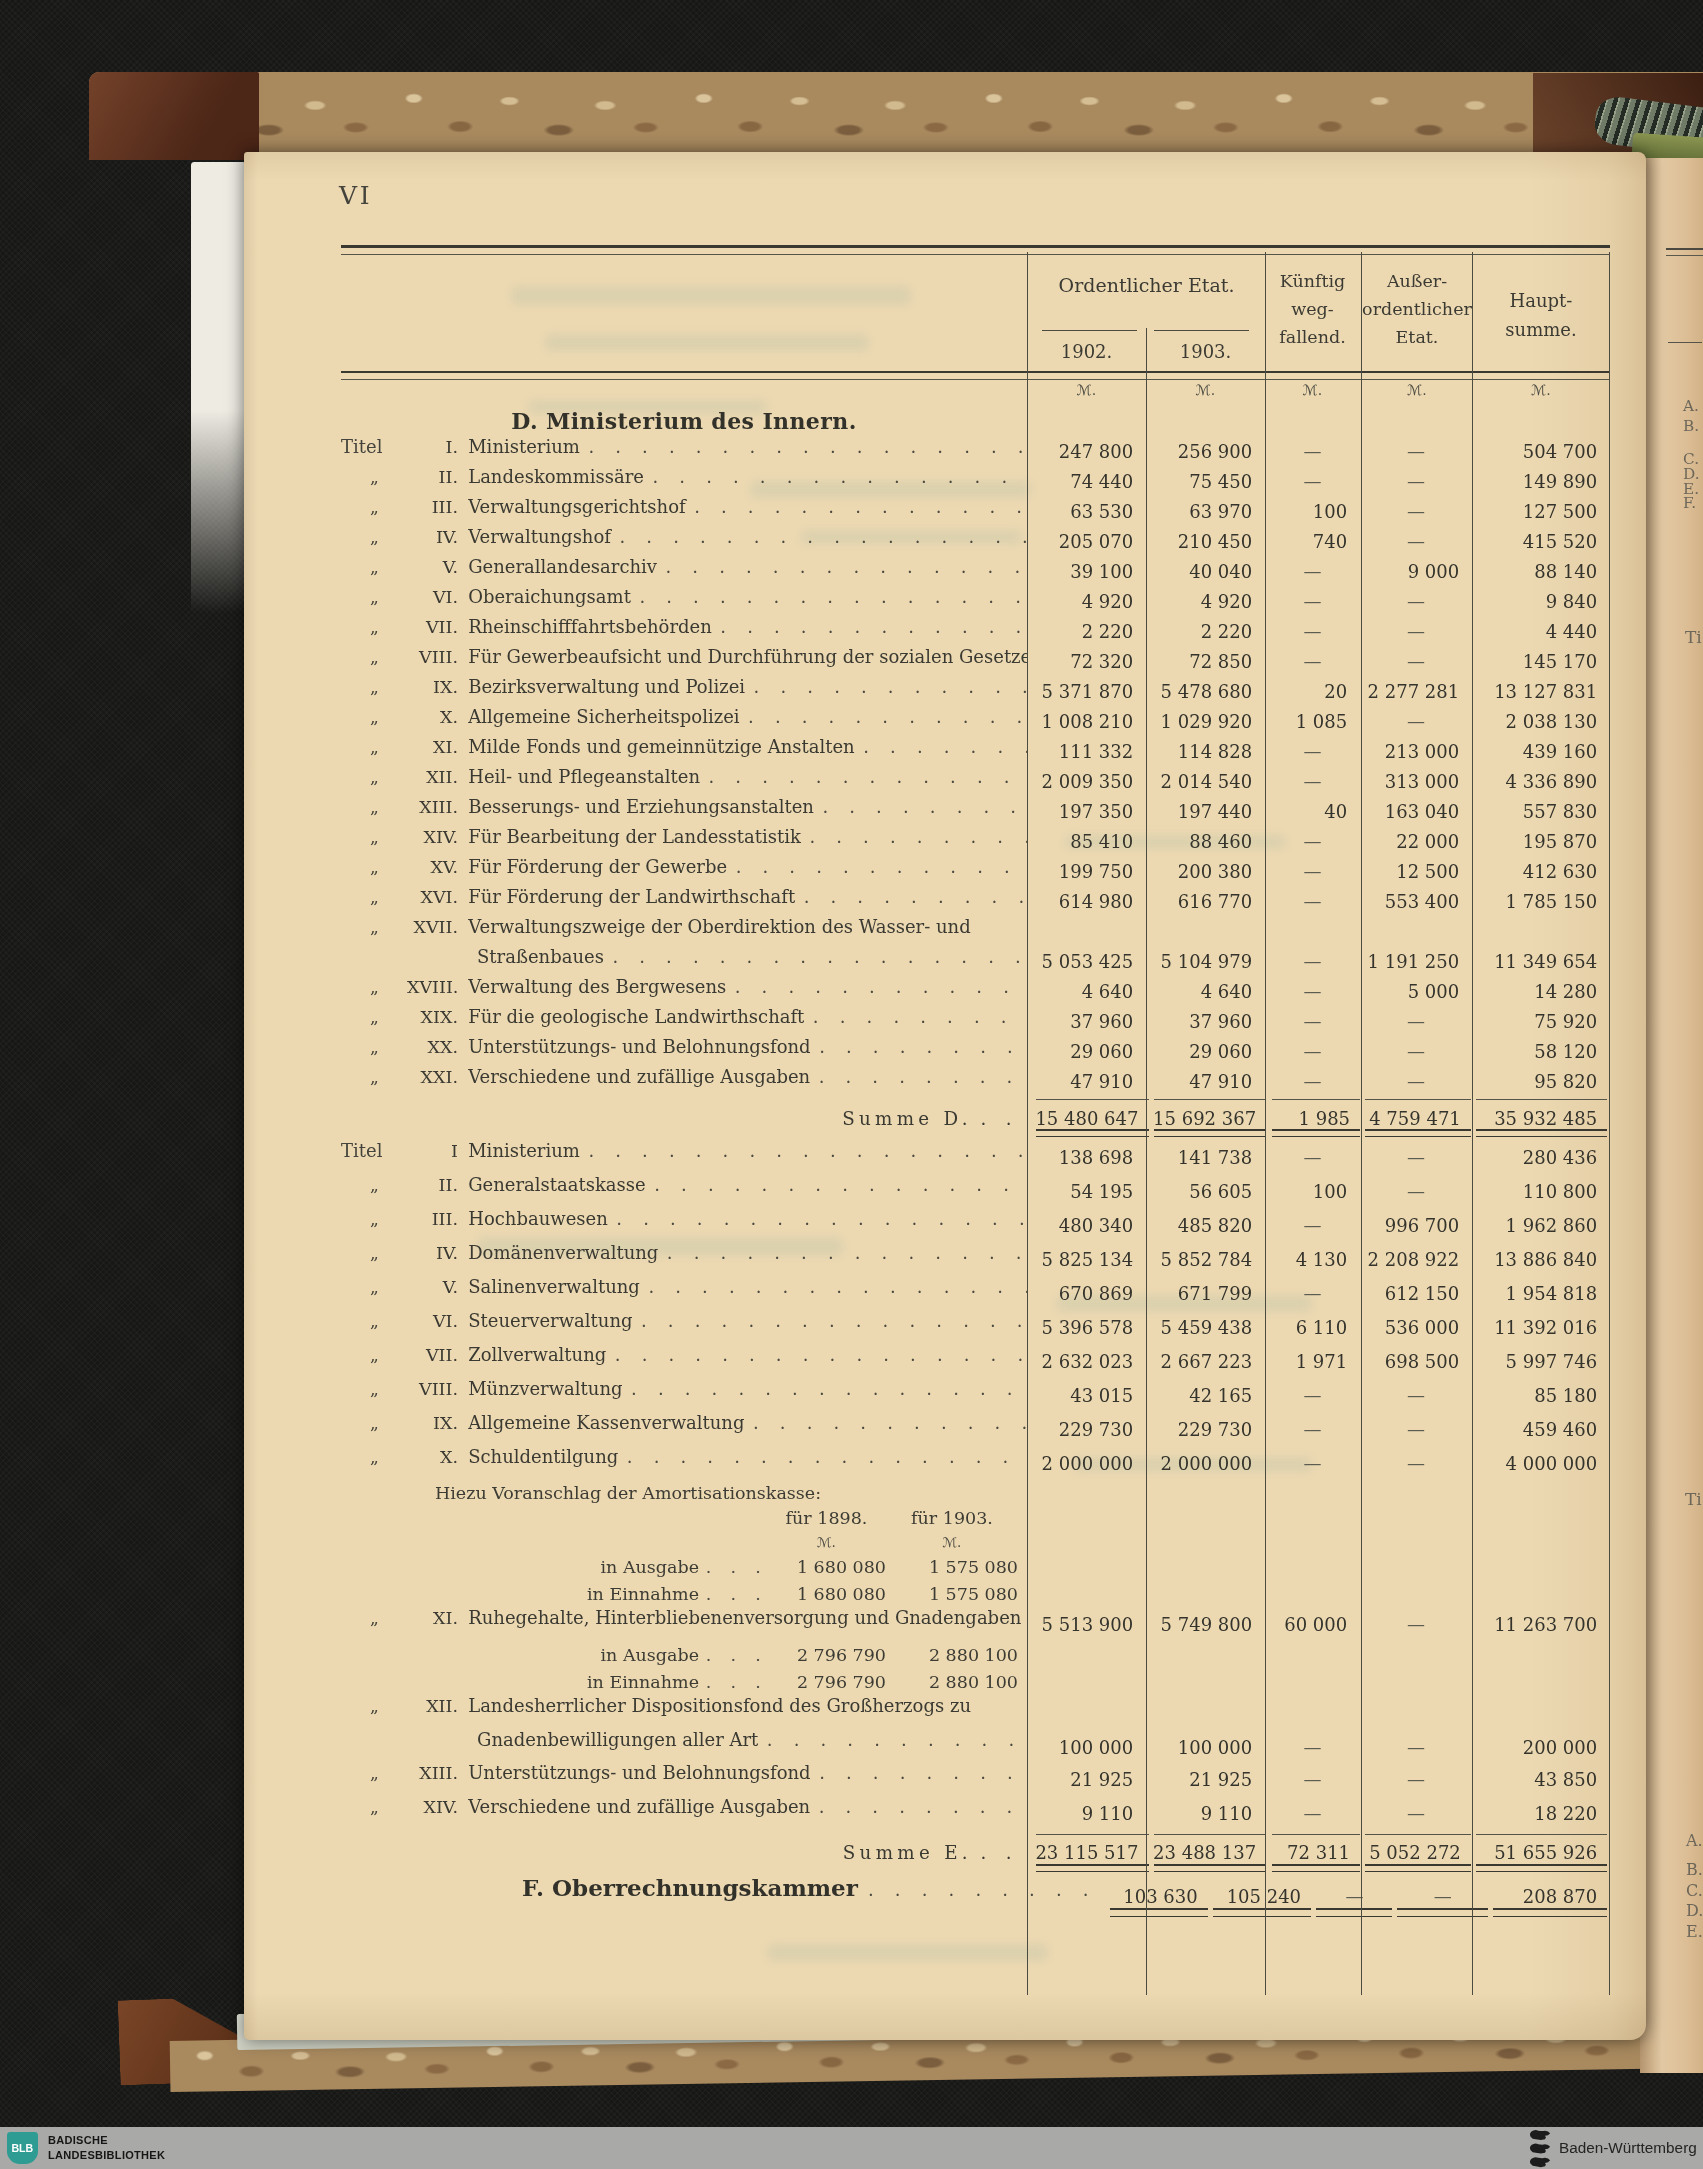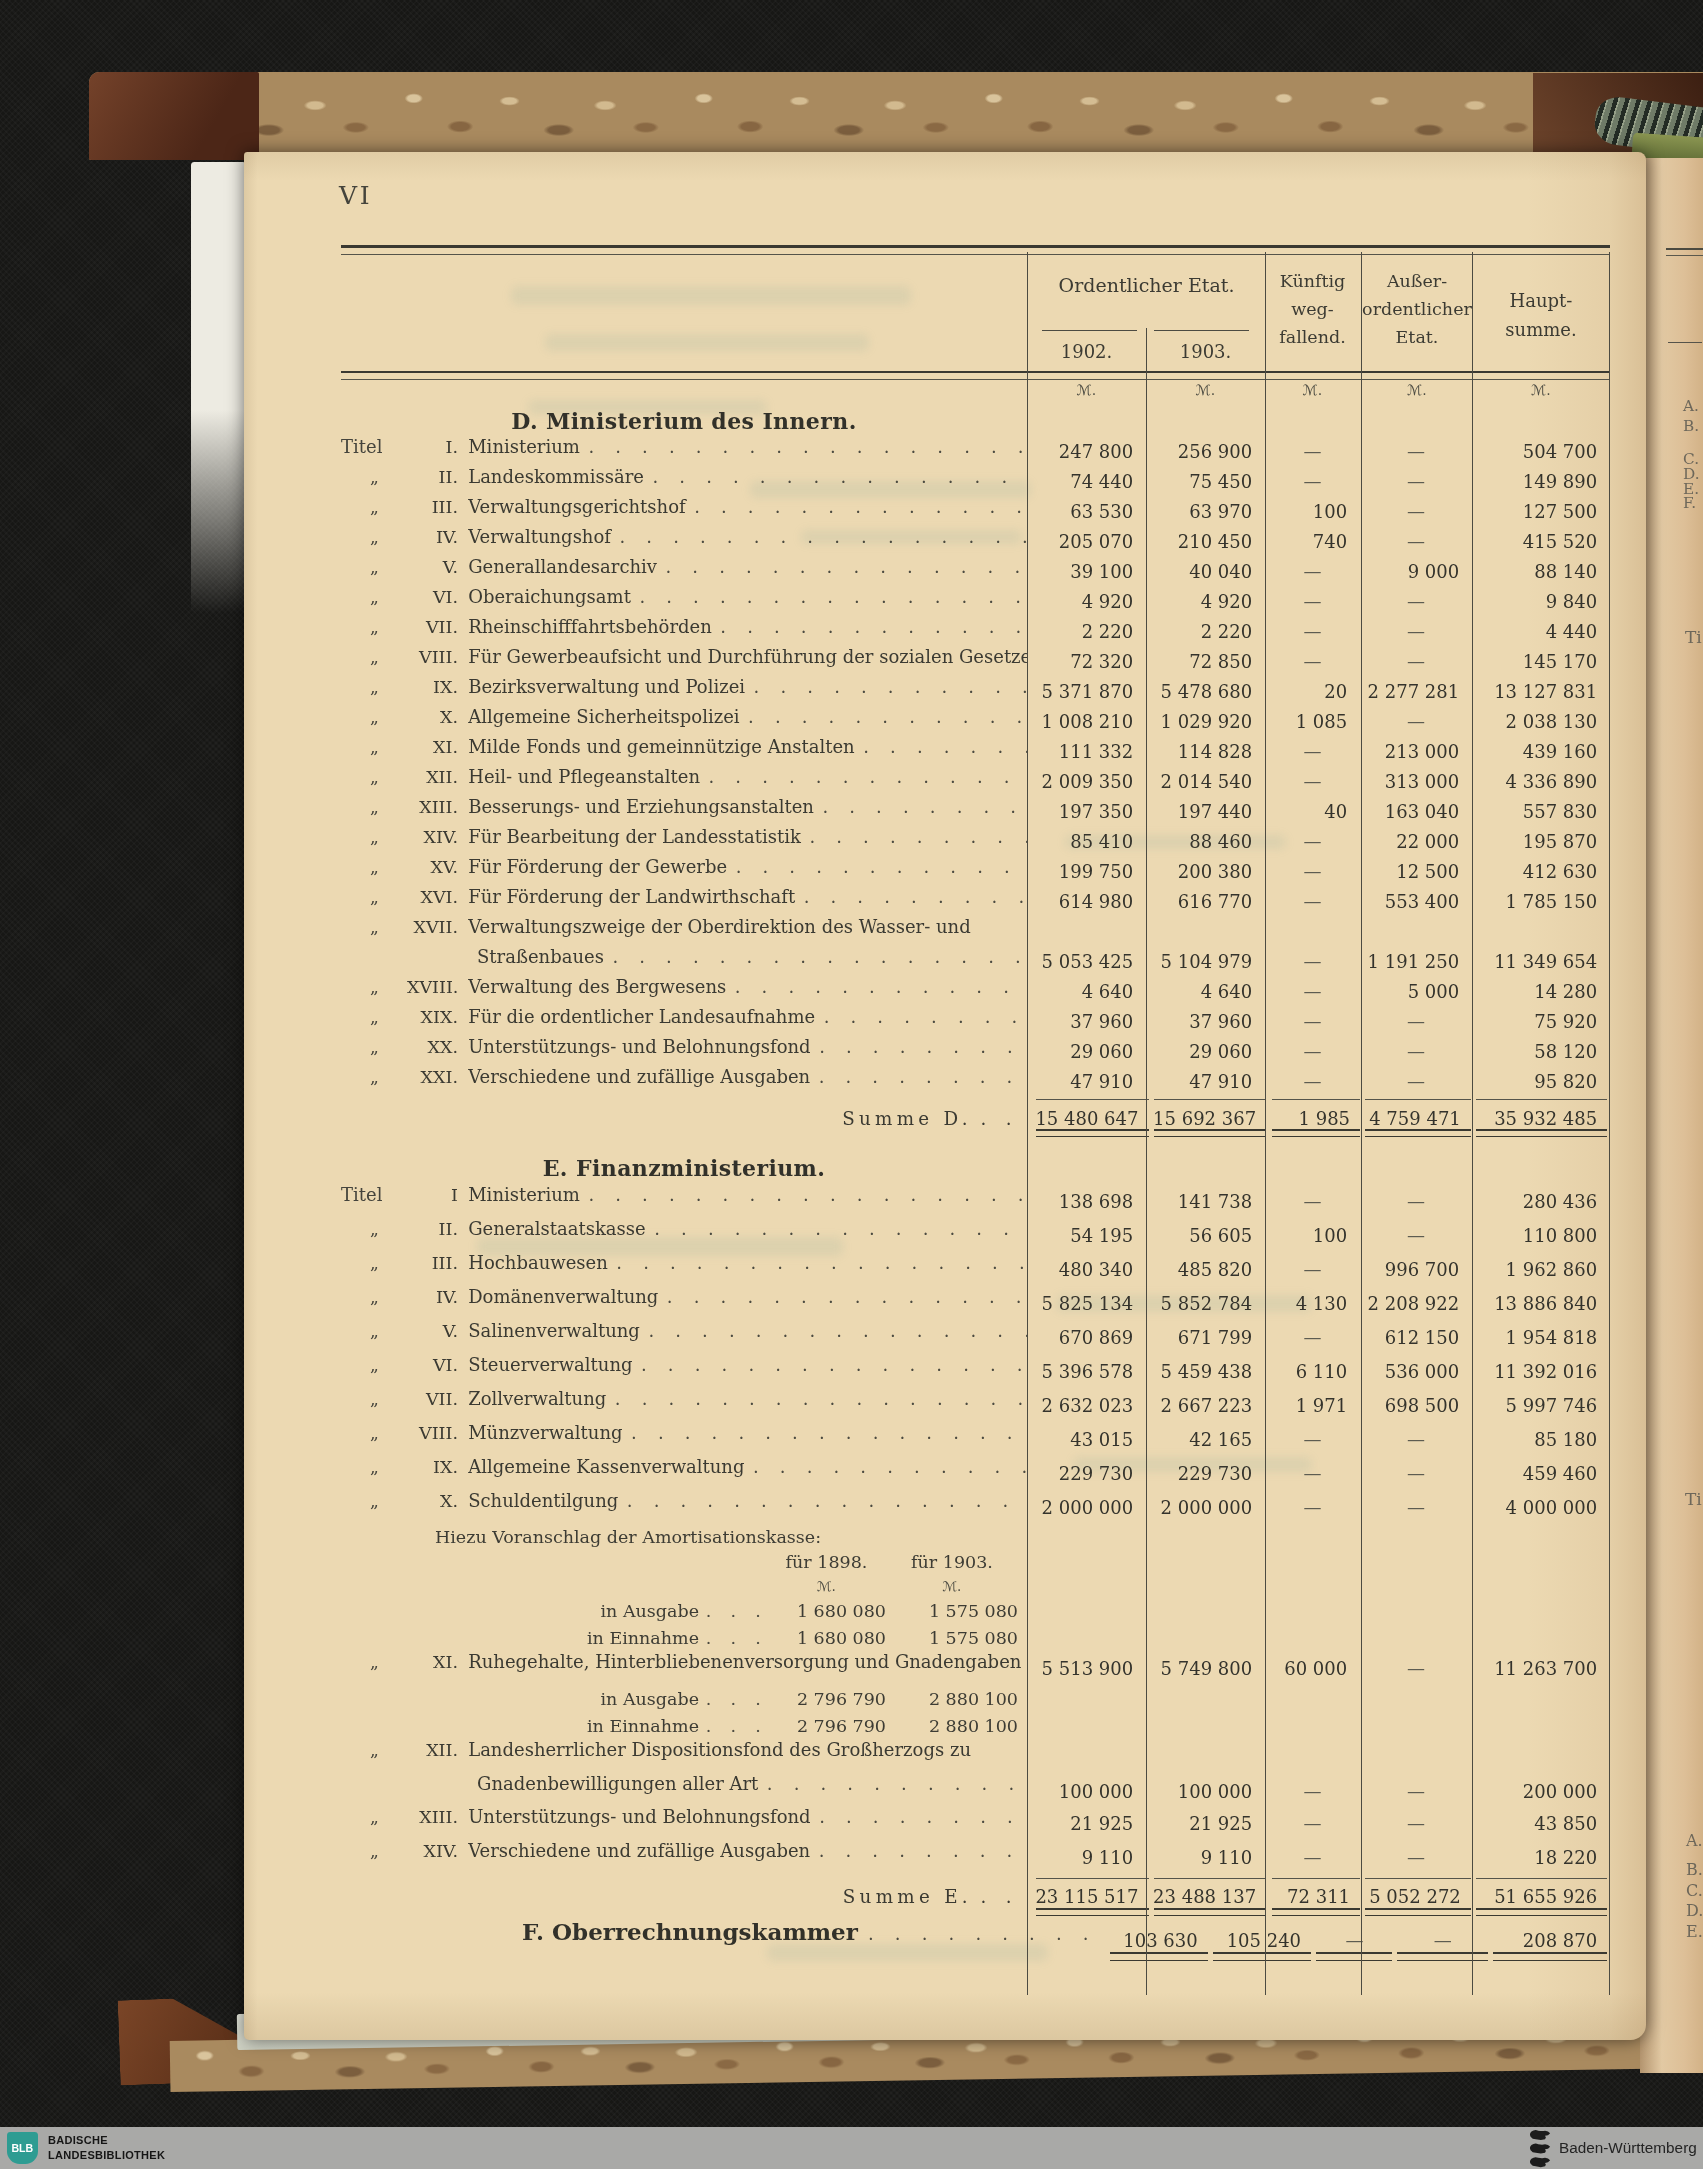--- a/index.html
+++ b/index.html
@@ -434,21 +434,21 @@
         <div class="val" style="width: 119px;">4 640</div>
         <div class="val" style="width: 119px;">4 640</div>
         <div class="val dash" style="width: 95px;">—</div>
         <div class="val" style="width: 112px;">5 000</div>
         <div class="val" style="width: 138px;">14 280</div>
       </div>
       <div class="trow" style="height: 30px;">
         <div class="lab">
           <div class="mark">„</div>
           <div class="num">XIX.</div>
-          <div class="lbl">Für die ordentlicher Landesaufnahme</div>
+          <div class="lbl">Für die geologische Landwirthschaft</div>
           <div class="dots"></div>
         </div>
         <div class="val" style="width: 119px;">37 960</div>
         <div class="val" style="width: 119px;">37 960</div>
         <div class="val dash" style="width: 95px;">—</div>
         <div class="val dash" style="width: 112px;">—</div>
         <div class="val" style="width: 138px;">75 920</div>
       </div>
       <div class="trow" style="height: 30px;">
         <div class="lab">
@@ -479,23 +479,20 @@
       <div class="trow sum">
         <div class="lab">
           <div class="">Summe D.</div>
           <div class="sumdots">. .</div>
         </div>
         <div class="val" style="width: 119px;">15 480 647</div>
         <div class="val" style="width: 119px;">15 692 367</div>
         <div class="val" style="width: 95px;">1 985</div>
         <div class="val" style="width: 112px;">4 759 471</div>
         <div class="val" style="width: 138px;">35 932 485</div>
-      </div>
-      <div class="shead e">
-        <div class="shead-in">E. Finanzministerium.</div>
       </div>
       <div class="trow" style="height: 34px;">
         <div class="lab">
           <div class="mark titel">Titel</div>
           <div class="num">I</div>
           <div class="lbl">Ministerium</div>
           <div class="dots"></div>
         </div>
         <div class="val" style="width: 119px;">138 698</div>
         <div class="val" style="width: 119px;">141 738</div>

